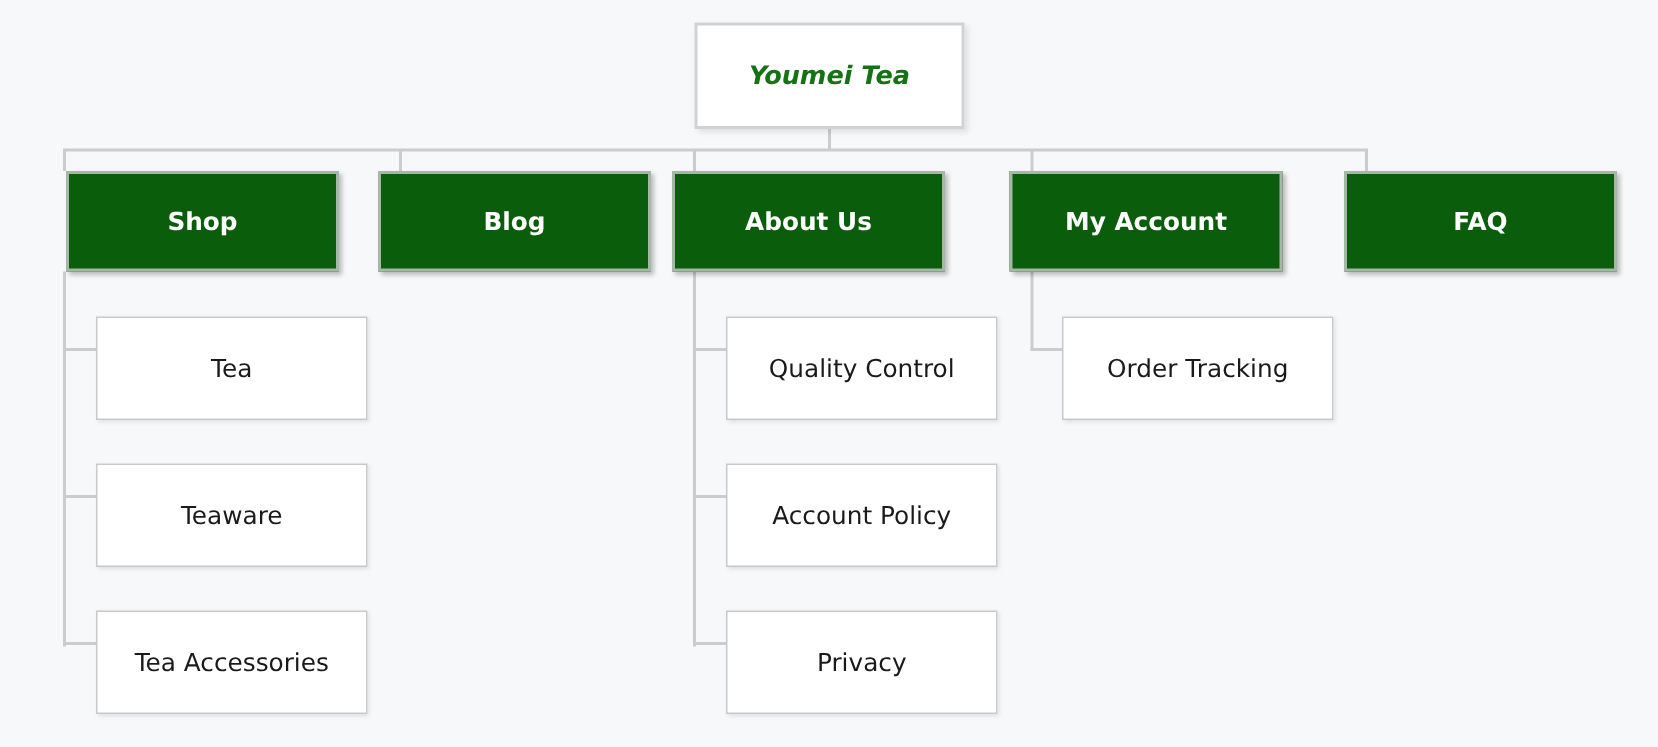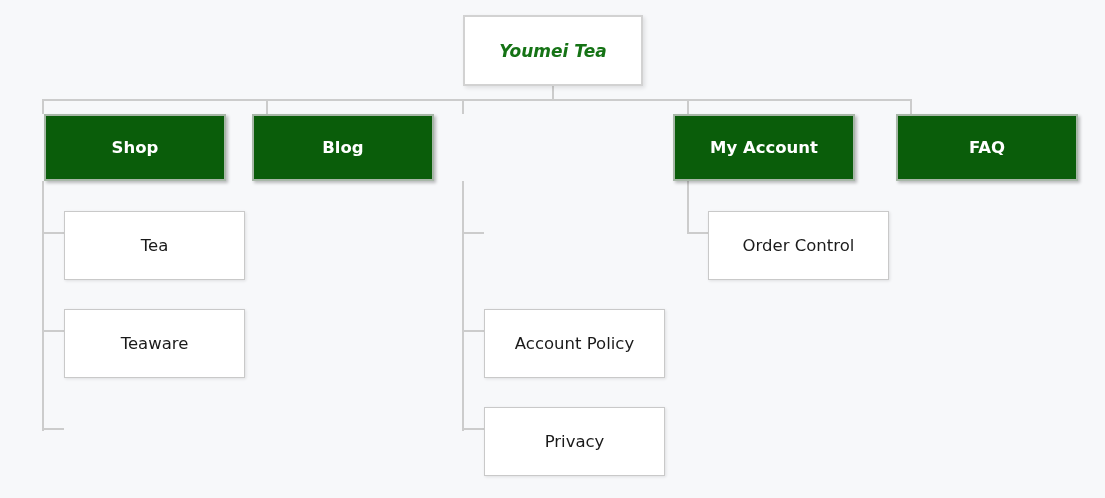--- a/index.html
+++ b/index.html
@@ -92,38 +92,47 @@
   <div class="node node-root">
     <span>Youmei Tea</span>
   </div>
 
   <div class="node node-section s0">
     <span>Shop</span>
   </div>
   <div class="node node-section s1">
     <span>Blog</span>
   </div>
+  <div class="node node-section s2">
+    <span>About Us</span>
+  </div>
   <div class="node node-section s4">
     <span>FAQ</span>
   </div>
   <div class="node node-section s3">
     <span>My Account</span>
   </div>
 
   <div class="node node-leaf col-shop r0">
     <span>Tea</span>
   </div>
   <div class="node node-leaf col-shop r1">
     <span>Teaware</span>
   </div>
+  <div class="node node-leaf col-shop r2">
+    <span>Tea Accessories</span>
+  </div>
 
+  <div class="node node-leaf col-about r0">
+    <span>Quality Control</span>
+  </div>
   <div class="node node-leaf col-about r1">
     <span>Account Policy</span>
   </div>
   <div class="node node-leaf col-about r2">
     <span>Privacy</span>
   </div>
 
   <div class="node node-leaf col-account r0">
-    <span>Order Control</span>
+    <span>Order Tracking</span>
   </div>
 
 </div>
 
 </body></html>

